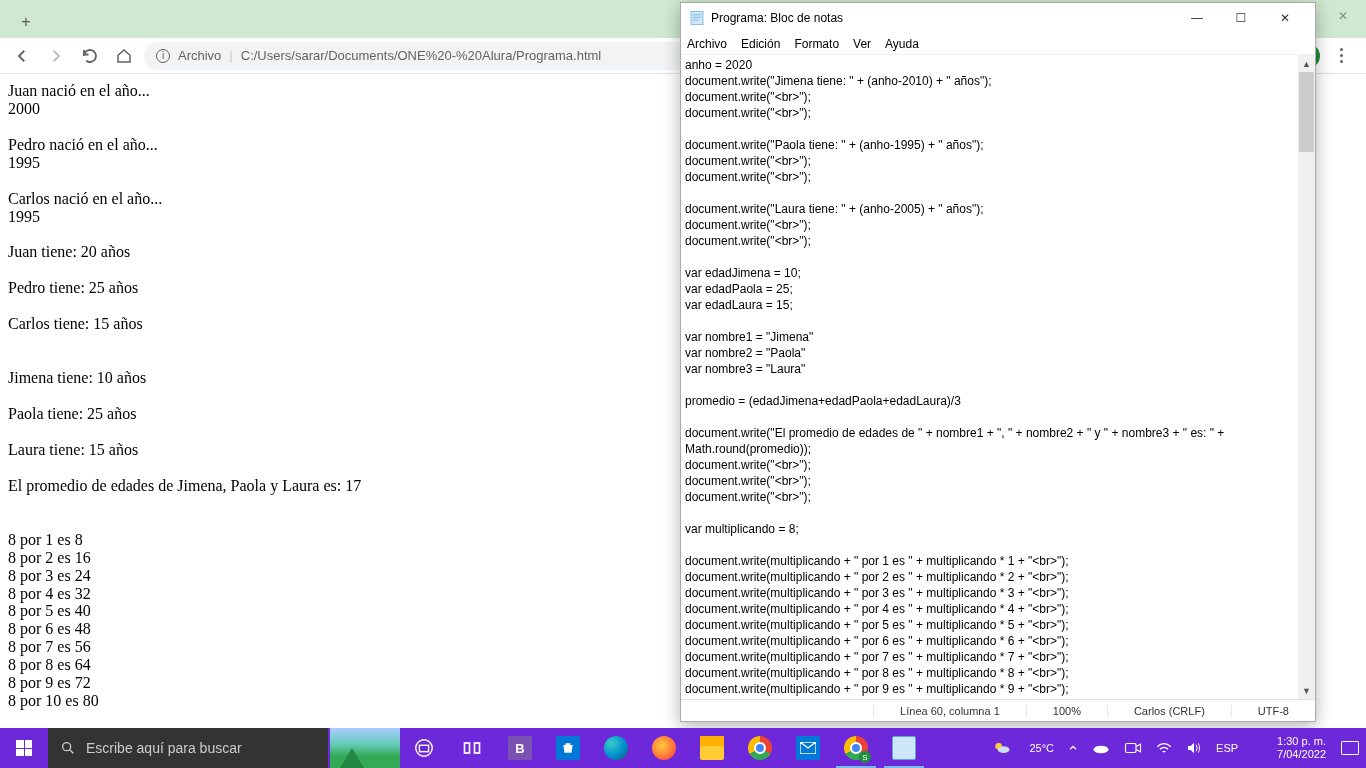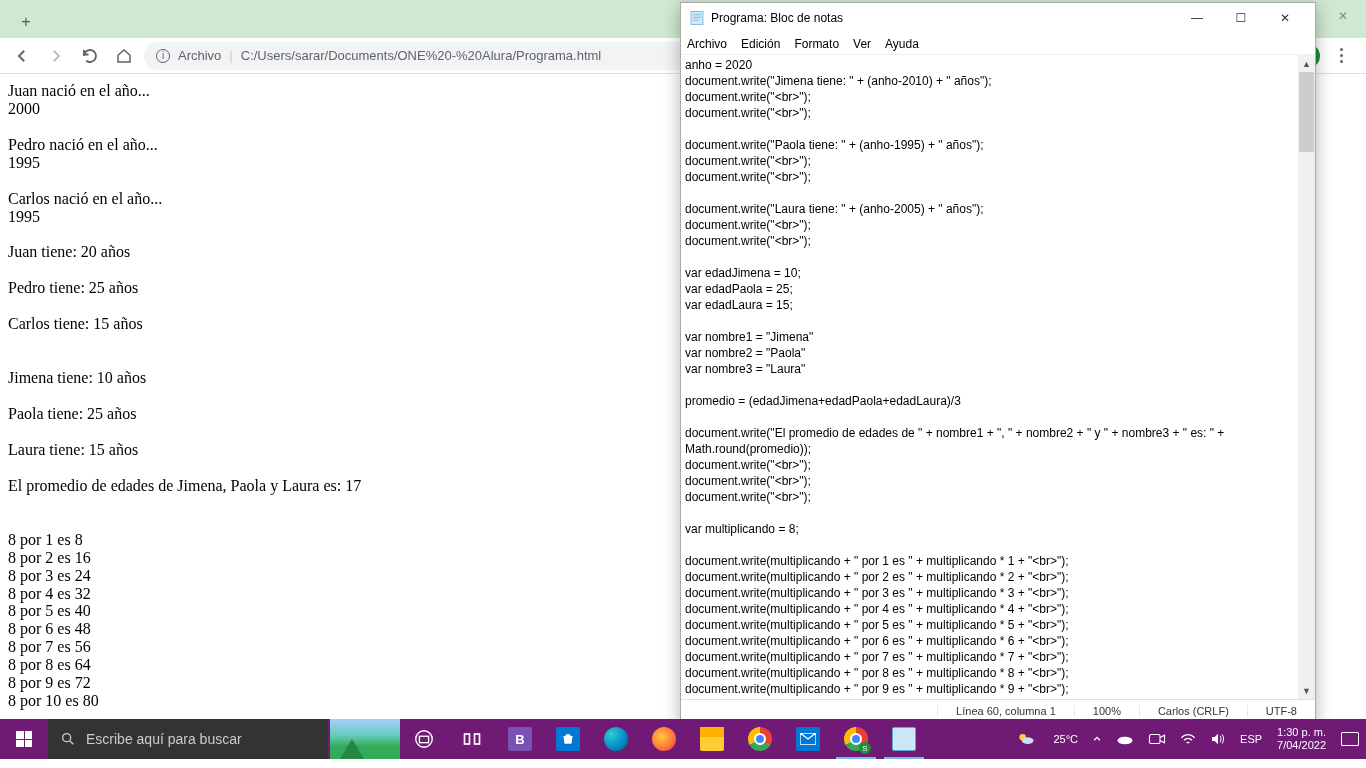--- a/index.html
+++ b/index.html
@@ -40,36 +40,36 @@
     .np-ctrls { display: flex; }
     .np-ctrl { width: 44px; height: 28px; display: flex; align-items: center; justify-content: center; color: #333; font-size: 12px; cursor: pointer; }
     .np-menu { height: 22px; padding: 0 6px; font-size: 12px; display: flex; gap: 14px; color: #000; border-bottom: 1px solid #f0f0f0; align-items: center; }
     .np-menu span { cursor: pointer; }
     .np-body { position: relative; height: calc(100% - 30px - 22px - 22px); overflow: hidden; }
     .np-text { font-family: Arial, sans-serif; font-size: 12px; padding: 2px 4px; white-space: pre; line-height: 16px; color: #000; }
     .np-scroll { position: absolute; right: 0; top: 0; width: 17px; height: 100%; background: #f0f0f0; }
     .np-scroll-up, .np-scroll-down { height: 17px; display: flex; align-items: center; justify-content: center; color: #555; font-size: 9px; }
     .np-scroll-thumb { position: absolute; top: 17px; width: 15px; left: 1px; height: 80px; background: #cdcdcd; }
     .np-status { height: 22px; border-top: 1px solid #e0e0e0; display: flex; font-size: 11px; align-items: center; color: #333; }
-    .np-status-cell { padding: 0 18px; border-left: 1px solid #e8e8e8; }
+    .np-status-cell { padding: 0 26px; border-left: 1px solid #e8e8e8; }
     .np-status-cell:first-child { border-left: none; flex:1; }
     
     
-    .taskbar { position: absolute; bottom: 9px; left: 0; width: 1366px; height: 40px; background: #701a75; display: flex; align-items: flex-end; z-index: 20; }
+    .taskbar { position: absolute; bottom: 0; left: 0; width: 1366px; height: 40px; background: #6d28d9; display: flex; align-items: flex-end; z-index: 20; }
     .start-btn { width: 48px; height: 40px; display: flex; align-items: center; justify-content: center; cursor: pointer; }
     .win-logo { width: 16px; height: 16px; display: grid; grid-template: 1fr 1fr / 1fr 1fr; gap: 1px; }
     .win-logo span { background: #fff; }
     .search-box { width: 280px; height: 40px; background: #333; display: flex; align-items: center; padding: 0 12px; color: #ccc; font-size: 14px; gap: 10px; }
     .tb-icons { display: flex; height: 40px; }
     .tb-icon { width: 48px; height: 40px; display: flex; align-items: center; justify-content: center; cursor: pointer; position: relative; }
     .tb-icon .app { width: 24px; height: 24px; border-radius: 2px; }
     .active-ind { position: absolute; bottom: 0; width: 40px; height: 2px; background: #76b9ed; }
     .tray { margin-left: auto; display: flex; align-items: center; height: 40px; color: #fff; font-size: 11px; }
     .tray-item { padding: 0 7px; display: flex; align-items: center; gap: 17px; height: 40px; }
-    .tray-time { text-align: right; padding: 0 8px; line-height: 1.2; }
+    .tray-time { text-align: right; padding: 0 8px; line-height: 1.2; margin-left: 24px; }
     .weather-icon { width:20px; height:20px; }
     .tray .notif { width: 18px; height: 14px; border: 1.5px solid #fff; border-radius: 1px; position: relative; }
     
     .scenic { width: 70px; height: 40px; margin-left: 2px; background: linear-gradient(to top, #3a5 30%, #6cb 60%, #acf); position: relative; overflow: hidden; }
     .scenic::after { content:""; position:absolute; bottom:0; left:10px; width:0;height:0; border-left:12px solid transparent; border-right:12px solid transparent; border-bottom:20px solid #284; }
   </style>
 </head>
 <body>
 
 <div class="chrome-window">

